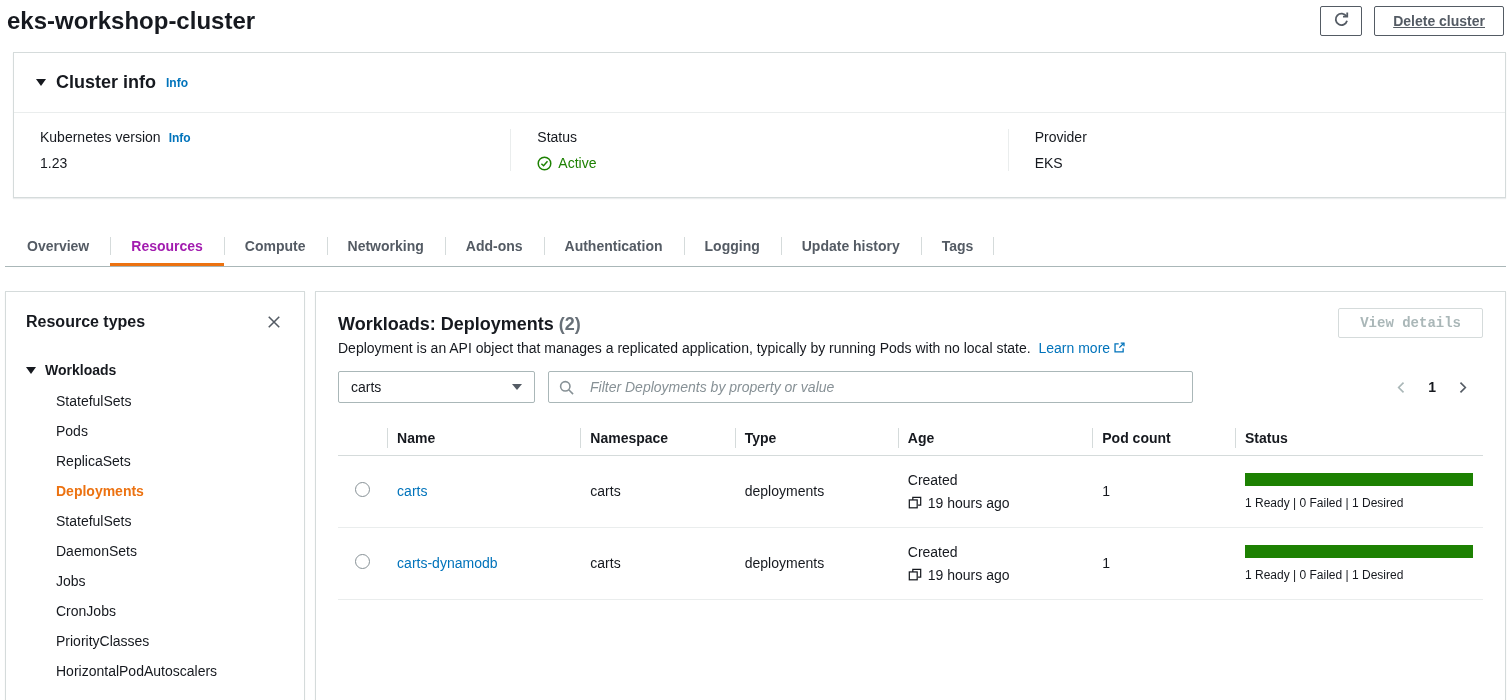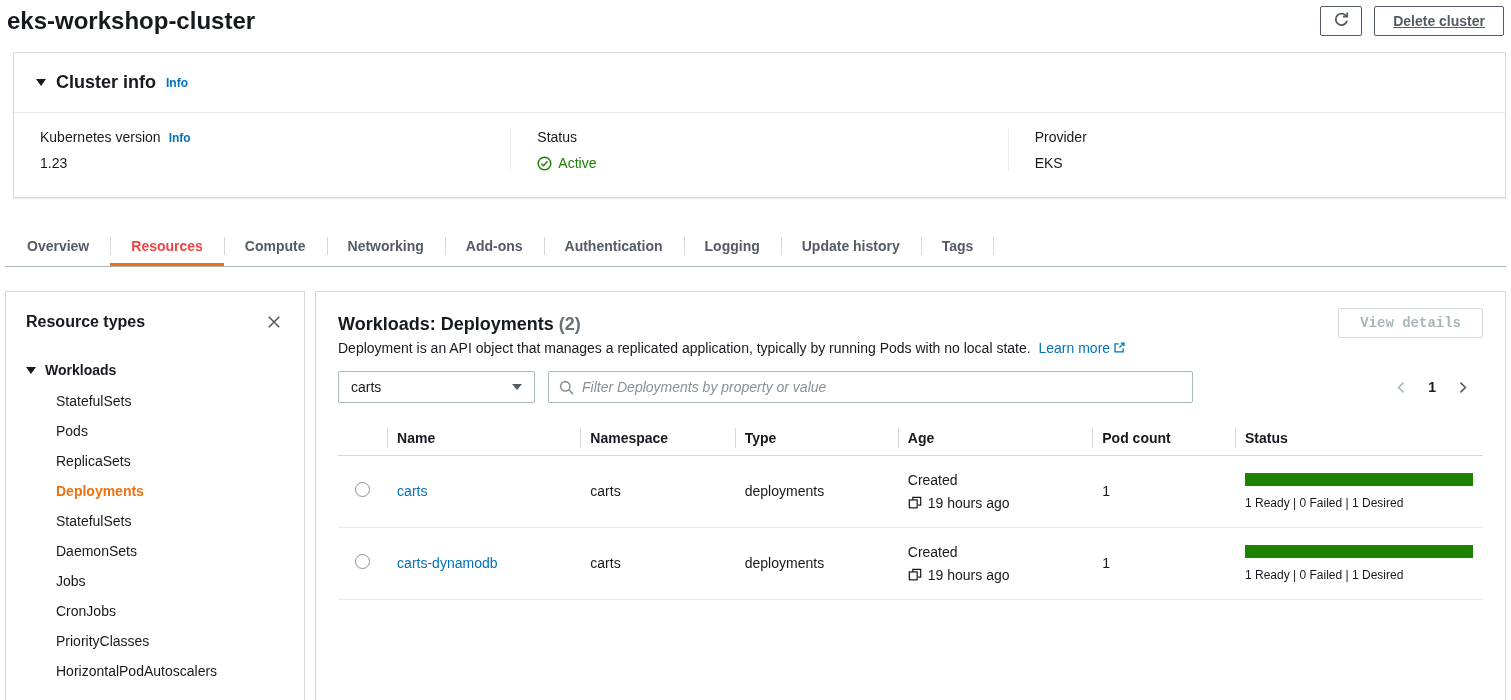--- a/index.html
+++ b/index.html
@@ -75,21 +75,21 @@
     position: relative;
     padding: 12px 21px;
     font-size: 14px; font-weight: 700; color: #545b64;
     cursor: pointer; white-space: nowrap;
   }
   .tab + .tab::before, .tab:last-child::after {
     content: ""; position: absolute; left: 0; top: 11px; bottom: 11px;
     width: 1px; background: #d5dbdb;
   }
   .tab:last-child::after { left: auto; right: 0; }
-  .tab.active { color: #ef4444; box-shadow: inset 0 -3px 0 #ec7211; }
+  .tab.active { color: #a21caf; box-shadow: inset 0 -3px 0 #ec7211; }
 
   
   .content { display: flex; gap: 10px; margin-top: 24px; align-items: stretch; }
   .content .panel { min-height: 440px; }
 
   
   .sidebar-panel { width: 300px; flex: none; padding: 20px; }
   .sidebar-header { display: flex; align-items: center; justify-content: space-between; }
   .sidebar-title { font-size: 16px; font-weight: 700; }
   .close-btn { cursor: pointer; display: flex; align-items: center; justify-content: center; width: 20px; height: 20px; }
@@ -121,21 +121,21 @@
     padding: 0 12px; font-size: 14px; cursor: pointer;
   }
   .dd-caret {
     width: 0; height: 0;
     border-left: 5px solid transparent; border-right: 5px solid transparent;
     border-top: 6px solid #545b64;
   }
   .search-box {
     margin-left: 13px; width: 645px; height: 32px;
     border: 1px solid #aab7b8; border-radius: 2px; background: #fff;
-    display: flex; align-items: center; gap: 8px; padding: 0 10px;
+    display: flex; align-items: center; gap: 16px; padding: 0 10px;
   }
   .search-box input {
     border: none; outline: none; flex: 1; font-size: 14px;
     font-family: "Liberation Sans", sans-serif; color: #16191f; background: transparent;
   }
   .search-box input::placeholder { font-style: italic; color: #879196; }
   .pagination { margin-left: auto; display: flex; align-items: center; gap: 20px; padding-right: 14px; }
   .page-number { font-weight: 700; font-size: 14px; color: #16191f; }
   .page-arrow { cursor: pointer; display: flex; align-items: center; }
 

